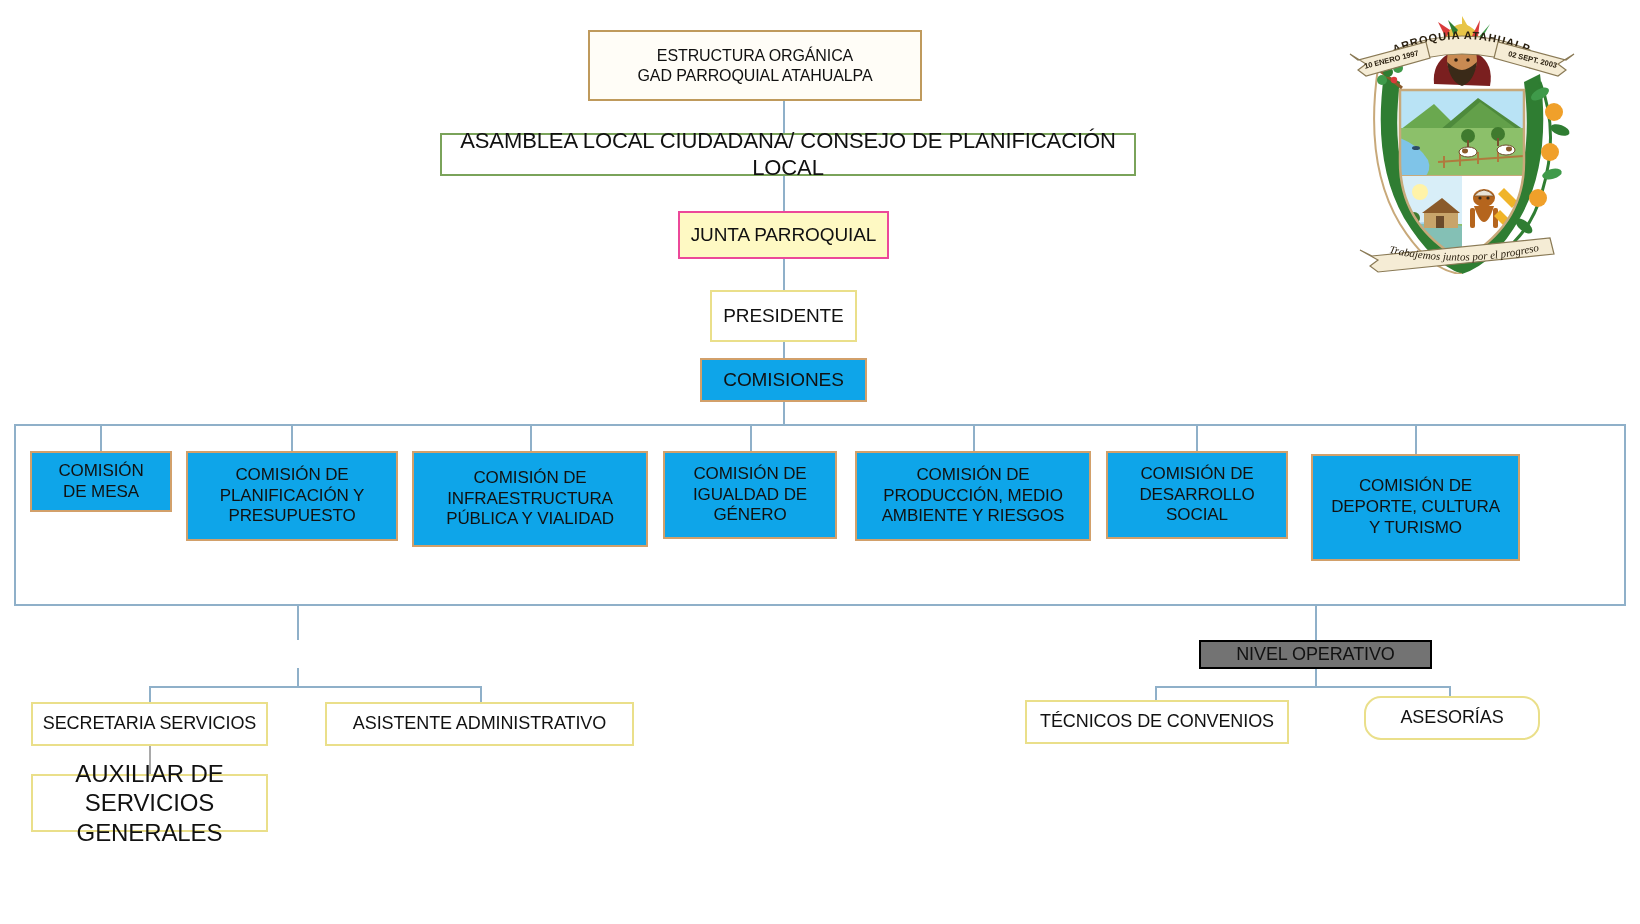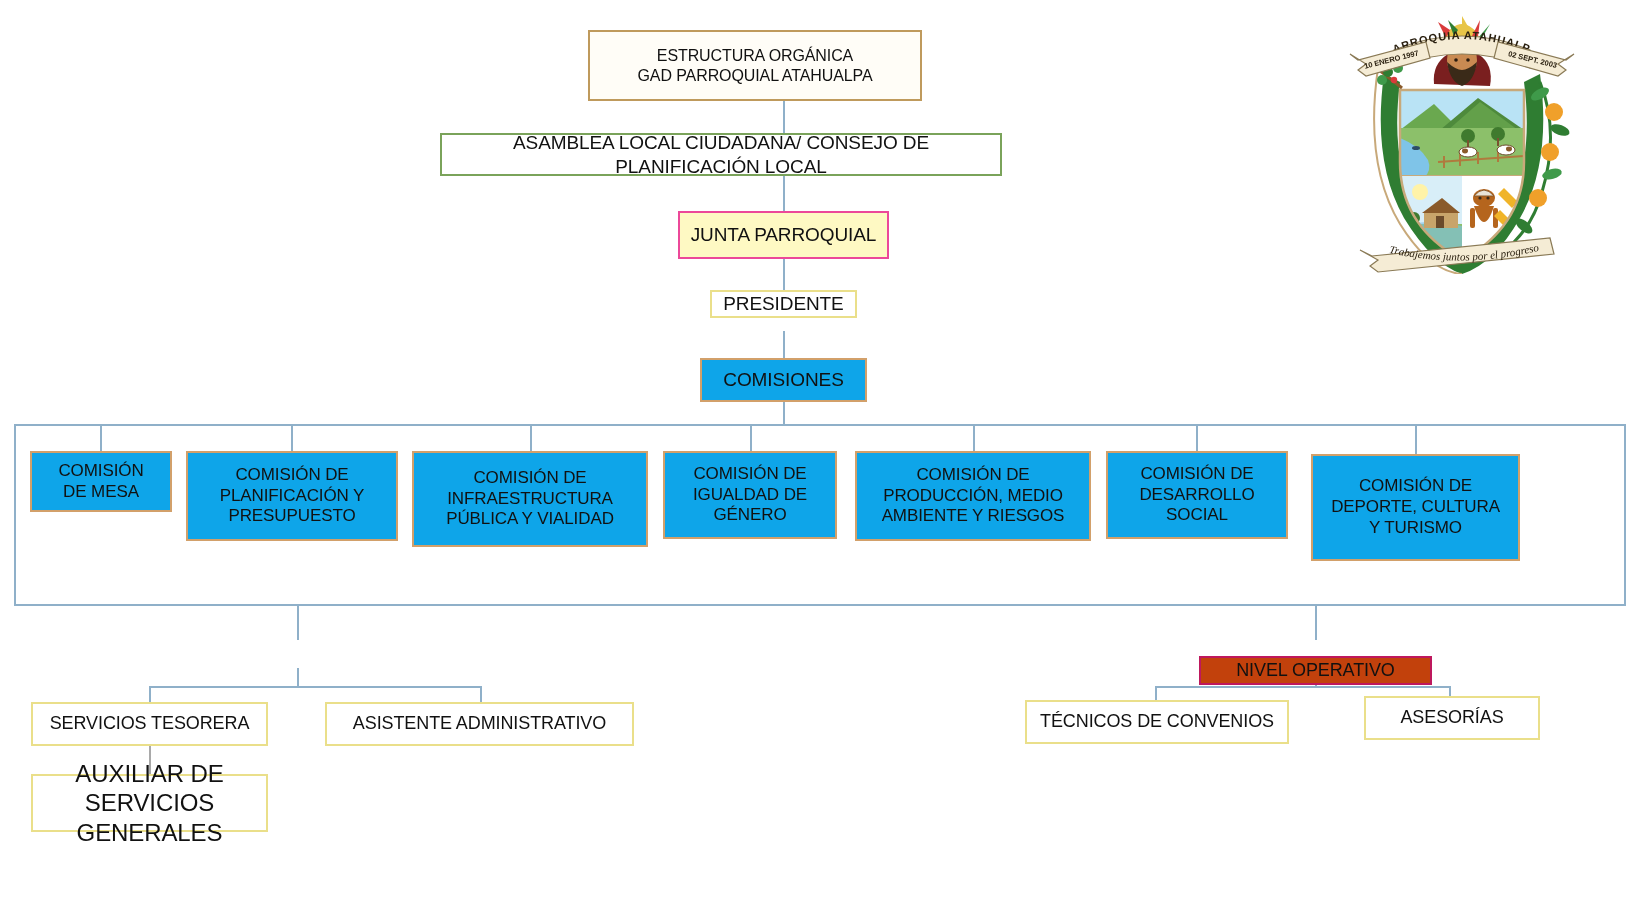--- a/index.html
+++ b/index.html
@@ -32,21 +32,21 @@
     padding: 2px 6px;
   }
 
   
   .b-tan    { border: 2px solid #bf9a5c; background: #fffdf7; }
   .b-tan2   { border: 2px solid #d2a06a; background: #0ea5e9; }
   .b-green  { border: 2px solid #7aa35a; background: #ffffff; }
   .b-blue   { border: 2px solid #ec4899; background: #fef9c3; }
   .b-yellow { border: 2px solid #eadf8a; background: #ffffff; }
   .b-gray   { border: 2px solid #a6a6a6; background: #ffffff; }
-  .b-purple { border: 2px solid #be185d; background: #c2410c; margin-top: 16px; }
+  .b-purple { border: 2px solid #000000; background: #737373; }
 
   
   .conn {
     position: absolute;
     background: #8fb0c9;
   }
   .conn-v { width: 2px; }
   .conn-h { height: 2px; }
   .conn-gray { background: #a9a9a9; }
 
@@ -99,25 +99,25 @@
   <div class="conn conn-v conn-gray" style="left:149px; top:745px; height:29px;"></div>
 
   <div class="conn conn-v" style="left:1315px; top:668px; height:18px;"></div>
   <div class="conn conn-h" style="left:1155px; top:686px; width:296px;"></div>
   <div class="conn conn-v" style="left:1155px; top:686px; height:14px;"></div>
   <div class="conn conn-v" style="left:1449px; top:686px; height:10px;"></div>
 
   <div class="node b-tan" style="left:588px; top:30px; width:334px; height:71px; font-size:16px;">ESTRUCTURA ORGÁNICA
 GAD PARROQUIAL ATAHUALPA</div>
 
-  <div class="node b-green" style="left:440px; top:133px; width:562px; height:43px; font-size:19px;">ASAMBLEA LOCAL CIUDADANA/ CONSEJO DE PLANIFICACIÓN LOCAL</div>
+  <div class="node b-green" style="left:440px; top:133px; width:696px; height:43px; font-size:22px;">ASAMBLEA LOCAL CIUDADANA/ CONSEJO DE PLANIFICACIÓN LOCAL</div>
 
   <div class="node b-blue" style="left:678px; top:211px; width:211px; height:48px; font-size:19px;">JUNTA PARROQUIAL</div>
 
-  <div class="node b-yellow" style="left:710px; top:290px; width:147px; height:28px; font-size:19px;text-align:right;">PRESIDENTE</div>
+  <div class="node b-yellow" style="left:710px; top:290px; width:147px; height:52px; font-size:19px;text-align:right;">PRESIDENTE</div>
 
   <div class="node b-tan2" style="left:700px; top:358px; width:167px; height:44px; font-size:19px;">COMISIONES</div>
 
   <div class="node b-tan2" style="left:30px; top:451px; width:142px; height:61px; font-size:17px;">COMISIÓN
 DE MESA</div>
 
   <div class="node b-tan2" style="left:186px; top:451px; width:212px; height:90px; font-size:17px;">COMISIÓN DE
 PLANIFICACIÓN Y
 PRESUPUESTO</div>
 
@@ -137,30 +137,30 @@
 DESARROLLO
 SOCIAL</div>
 
   <div class="node b-tan2" style="left:1311px; top:454px; width:209px; height:107px; font-size:17px;">COMISIÓN DE
 DEPORTE, CULTURA
 Y TURISMO</div>
 
 
   <div class="node b-purple" style="left:1199px; top:640px; width:233px; height:29px; font-size:18px;">NIVEL OPERATIVO</div>
 
-  <div class="node b-yellow" style="left:31px; top:702px; width:237px; height:44px; font-size:18px;">SERVICIOS TESORERA</div>
+  <div class="node b-yellow" style="left:31px; top:702px; width:237px; height:44px; font-size:18px;">SECRETARIA SERVICIOS</div>
 
   <div class="node b-yellow" style="left:325px; top:702px; width:309px; height:44px; font-size:18px;">ASISTENTE ADMINISTRATIVO</div>
 
   <div class="node b-yellow" style="left:31px; top:774px; width:237px; height:58px; font-size:24px;">AUXILIAR DE
 SERVICIOS GENERALES</div>
 
   <div class="node b-yellow" style="left:1025px; top:700px; width:264px; height:44px; font-size:18px;">TÉCNICOS DE CONVENIOS</div>
 
-  <div class="node b-yellow" style="left:1364px; top:696px; width:176px; height:44px; font-size:18px;">ASESORÍAS</div>
+  <div class="node b-yellow" style="left:1364px; top:696px; width:176px; height:44px; font-size:18px;border-radius:17px;">ASESORÍAS</div>
 
   <div id="emblem" style="left:1328px; top:12px; width:256px; height:262px;">
     <svg viewBox="0 0 256 262" width="256" height="262" xmlns="http://www.w3.org/2000/svg">
       <defs>
         <clipPath id="shieldClip">
           <path d="M72 78 L196 78 L196 150 Q196 214 134 248 Q72 214 72 150 Z"></path>
         </clipPath>
         <path id="topArc" d="M70 40 Q134 14 198 40"></path>
         <path id="botArc" d="M58 240 Q134 258 214 238"></path>
       </defs>

